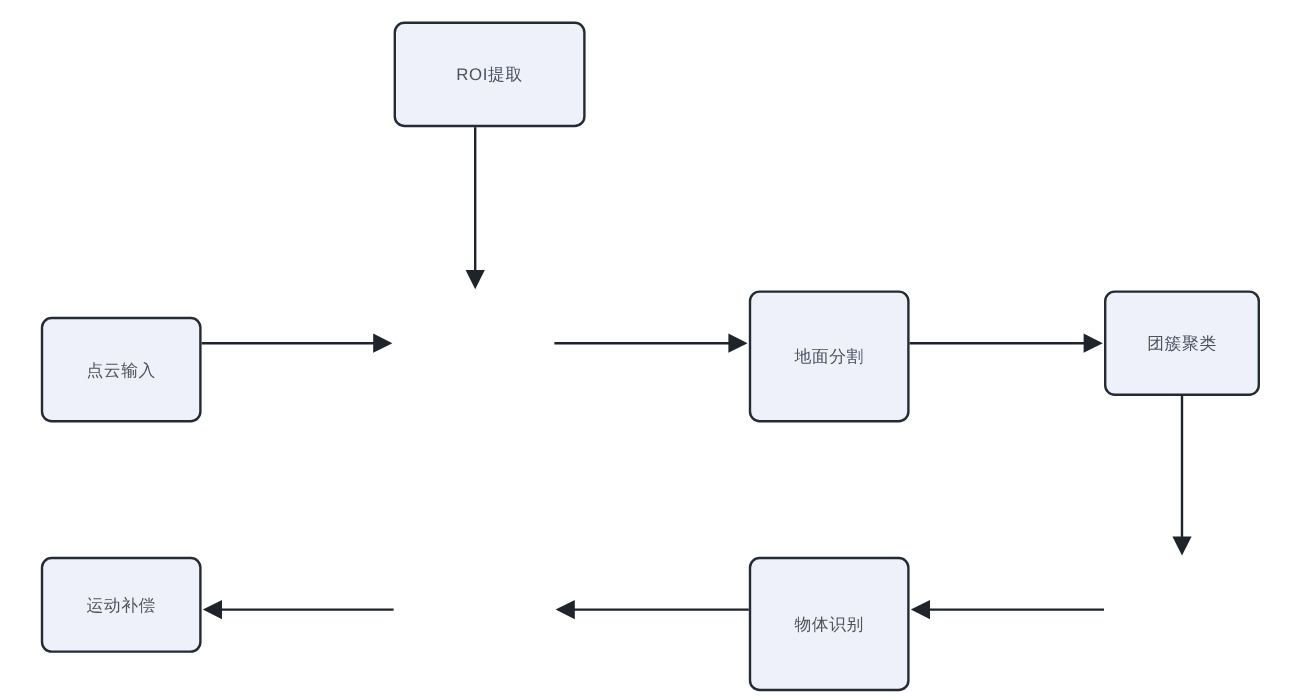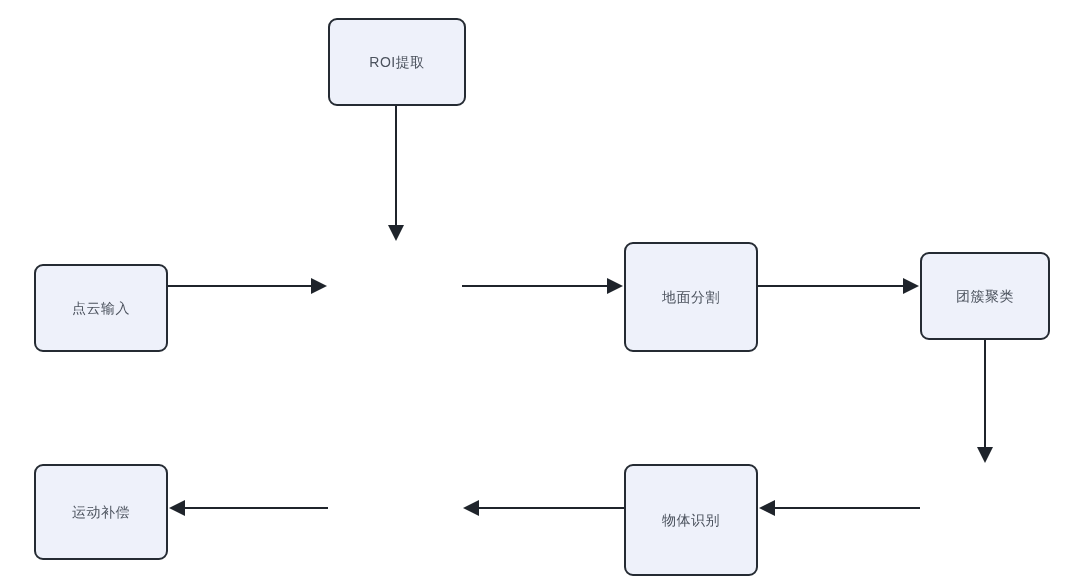--- a/index.html
+++ b/index.html
@@ -98,40 +98,40 @@
       <polygon class="edge-head" points="463,508 479,500 479,516"></polygon>
     </g>
 
     <g>
       <line class="edge-line" x1="328" y1="508" x2="181" y2="508"></line>
       <polygon class="edge-head" points="169,508 185,500 185,516"></polygon>
     </g>
 
   </svg>
 
-  <div class="node" style="left:328px; top:18px; width:138px; height:88px;">
+  <div class="node" style="left:328px; top:18px; width:160px; height:88px;">
     <span class="node-label">ROI提取</span>
   </div>
 
   <div class="node" style="left:34px; top:242px; width:134px; height:88px;margin-top:22px;">
     <span class="node-label">点云输入</span>
   </div>
 
 
   <div class="node" style="left:624px; top:242px; width:134px; height:110px;justify-content:center;">
     <span class="node-label">地面分割</span>
   </div>
 
-  <div class="node" style="left:920px; top:242px; width:130px; height:88px;margin-top:10px;">
+  <div class="node" style="left:920px; top:242px; width:130px; height:88px;">
     <span class="node-label">团簇聚类</span>
   </div>
 
 
   <div class="node" style="left:624px; top:464px; width:134px; height:112px;">
     <span class="node-label">物体识别</span>
   </div>
 
 
-  <div class="node" style="left:34px; top:464px; width:134px; height:96px;">
+  <div class="node" style="left:34px; top:464px; width:134px; height:80px;">
     <span class="node-label">运动补偿</span>
   </div>
 
 </div>
 
 </body></html>

